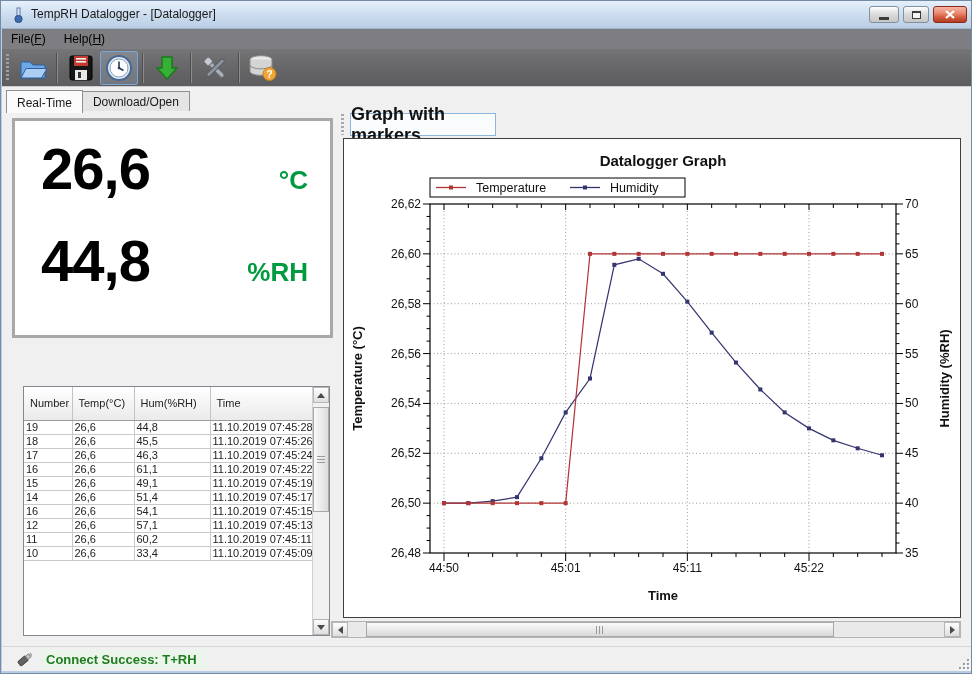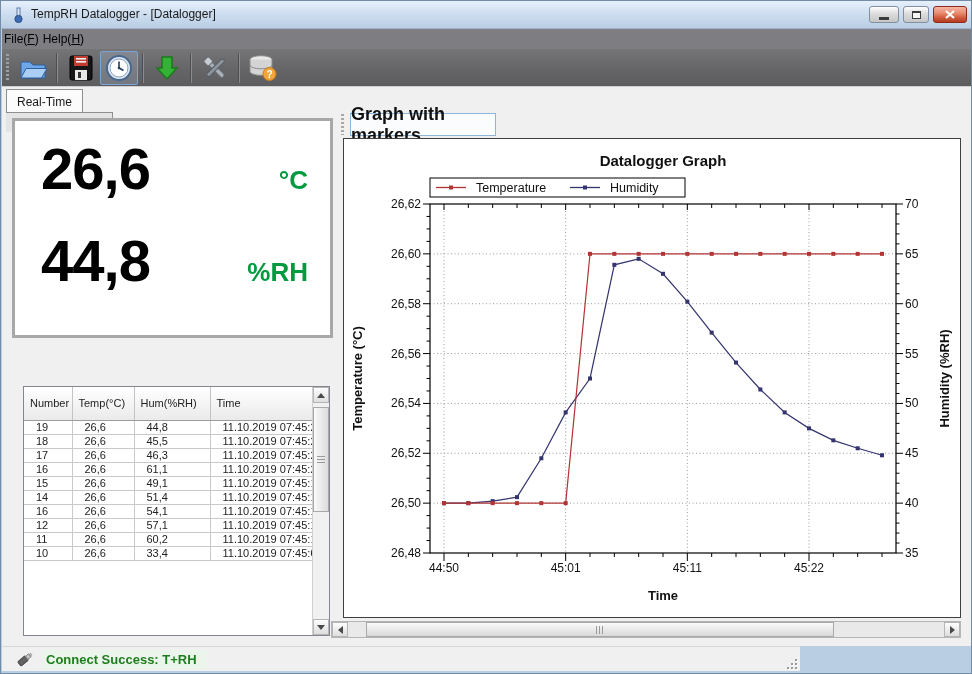--- a/index.html
+++ b/index.html
@@ -16,51 +16,51 @@
     background:linear-gradient(#ffffff,#dcdcdc 45%,#c6c6c6);display:flex;align-items:center;justify-content:center;}
   .cap.min{left:868px;width:30px;}
   .cap.max{left:902px;width:26px;}
   .cap.close{left:932px;width:34px;border-color:#8e2a16;
     background:linear-gradient(#f6b5a5,#e98c72 40%,#d05b3e 70%,#b23d23);}
   .glyph-min{width:10px;height:3px;background:#3c3c3c;margin-top:7px;}
   .glyph-max{width:9px;height:8px;border:1px solid #3c3c3c;border-top:2px solid #3c3c3c;background:#f4f4f4;}
   
   .menubar{position:absolute;left:1px;top:28px;width:970px;height:20px;background:#7e7e82;
     display:flex;align-items:center;font-size:12px;color:#000;}
-  .menu-item{padding:2px 2px;cursor:default;}
+  .menu-item{padding:2px 9px;cursor:default;}
   .mn{text-decoration:underline;}
   
   .toolbar{position:absolute;left:1px;top:48px;width:970px;height:38px;
     background:linear-gradient(#757578,#646467 60%,#5d5d60);
     border-bottom:1px solid #cfcfcf;display:flex;align-items:center;}
   .tb-grip{width:3px;height:28px;margin:0 5px 0 4px;
     background:repeating-linear-gradient(to bottom,#9fa0a4 0 2px,transparent 2px 4px);}
   .tb-btn{width:38px;height:34px;display:flex;align-items:center;justify-content:center;border:1px solid transparent;}
   .tb-btn.selected{border:1px solid #7ba4d4;background:rgba(185,210,240,.22);border-radius:2px;}
   .tb-sep{width:0;height:30px;border-left:1px solid #4e4e52;border-right:1px solid #8b8b90;margin:0 4px;}
   
   .client{position:absolute;left:1px;top:86px;width:970px;height:559px;background:#f0f0f0;}
-  .tabstrip{position:absolute;left:4px;top:2px;height:24px;display:flex;align-items:flex-start;flex-direction:column;}
+  .tabstrip{position:absolute;left:4px;top:2px;height:24px;display:flex;align-items:center;}
   .tab{font-size:12px;color:#1a1a1a;border:1px solid #8f8f8f;border-bottom:none;padding:3px 10px 4px 10px;}
   .tab.active{background:#fbfbfb;height:23px;position:relative;z-index:2;padding-top:5px;}
   .tab.inactive{background:#e4e4e4;height:20px;border-left:none;}
   
   .display{position:absolute;left:10px;top:31px;width:321px;height:220px;background:#ffffff;
     border:3px solid #a8a8a8;display:flex;flex-direction:column;justify-content:flex-start;padding:10px 22px 0 26px;}
   .disp-row{display:flex;justify-content:space-between;align-items:baseline;height:88px;margin-top:4px;}
   .disp-val{font-size:58px;font-weight:700;color:#000;letter-spacing:-1px;}
   .disp-unit{font-size:26px;font-weight:700;color:#009a3f;}
   
   .table-wrap{position:absolute;left:21px;top:299px;width:307px;height:250px;background:#fff;
     border:1px solid #828790;}
   table.dlog{border-collapse:collapse;table-layout:fixed;width:288px;font-size:11px;color:#222;}
   table.dlog th{background:linear-gradient(#ffffff,#eaeaea);border-right:1px solid #c4c4c4;
     border-bottom:1px solid #9c9c9c;font-weight:400;text-align:left;padding:3px 0 3px 6px;height:33px;}
   table.dlog td{border-right:1px solid #c9c9c9;border-bottom:1px solid #c9c9c9;
-    padding:0 0 0 12px;height:14px;white-space:nowrap;overflow:hidden;}
+    padding:0 0 0 2px;height:14px;white-space:nowrap;overflow:hidden;}
   .col-num{width:48px;}.col-temp{width:62px;}.col-hum{width:76px;}.col-time{width:102px;}
   .vscroll{position:absolute;right:0;top:0;width:17px;height:248px;background:#f1f1f1;border-left:1px solid #d0d0d0;}
   .vs-btn{position:absolute;left:0;width:16px;height:16px;background:linear-gradient(#fdfdfd,#dedede);
     border:1px solid #b5b5b5;display:flex;align-items:center;justify-content:center;}
   .vs-up{top:0;} .vs-down{bottom:0;}
   .tri-up{width:0;height:0;border-left:4px solid transparent;border-right:4px solid transparent;border-bottom:5px solid #4a4a4a;}
   .tri-down{width:0;height:0;border-left:4px solid transparent;border-right:4px solid transparent;border-top:5px solid #4a4a4a;}
   .tri-left{width:0;height:0;border-top:4px solid transparent;border-bottom:4px solid transparent;border-right:5px solid #4a4a4a;}
   .tri-right{width:0;height:0;border-top:4px solid transparent;border-bottom:4px solid transparent;border-left:5px solid #4a4a4a;}
   .vs-thumb{position:absolute;left:0;top:20px;width:16px;height:105px;border:1px solid #a8a8a8;
@@ -75,21 +75,21 @@
   .chart-panel{position:absolute;left:341px;top:51px;width:618px;height:480px;background:#fff;border:1px solid #3f3f3f;}
   
   .hscroll{position:absolute;left:329px;top:534px;width:630px;height:17px;background:#e9e9e9;border:1px solid #b5b5b5;}
   .hs-btn{position:absolute;top:0;width:16px;height:15px;background:linear-gradient(#fdfdfd,#dedede);
     border:1px solid #b5b5b5;display:flex;align-items:center;justify-content:center;}
   .hs-left{left:0;} .hs-right{right:0;}
   .hs-thumb{position:absolute;left:34px;top:0;width:468px;height:15px;border:1px solid #a8a8a8;
     background:linear-gradient(#fafafa,#d9d9d9);display:flex;align-items:center;justify-content:center;}
   .hs-grip{width:9px;height:8px;background:repeating-linear-gradient(to right,#9a9a9a 0 1px,transparent 1px 3px);}
   
-  .statusbar{position:absolute;left:1px;top:645px;width:798px;height:25px;background:#f0f0f0;
+  .statusbar{position:absolute;left:1px;top:645px;width:970px;height:25px;background:#f0f0f0;
     border-top:1px solid #d6d6d6;display:flex;align-items:center;}
   .status-icon{margin-left:14px;}
   .status-text{margin-left:8px;font-size:13px;font-weight:700;color:#1e7e1e;background:#ecf5ec;padding:2px 10px 2px 4px;}
   .resize-grip{position:absolute;right:3px;bottom:2px;width:13px;height:13px;}
   .rg-dot{position:absolute;width:2px;height:2px;background:#9a9a9a;box-shadow:1px 1px 0 #fdfdfd;}
 </style>
 </head>
 <body>
 
 <div class="win">

